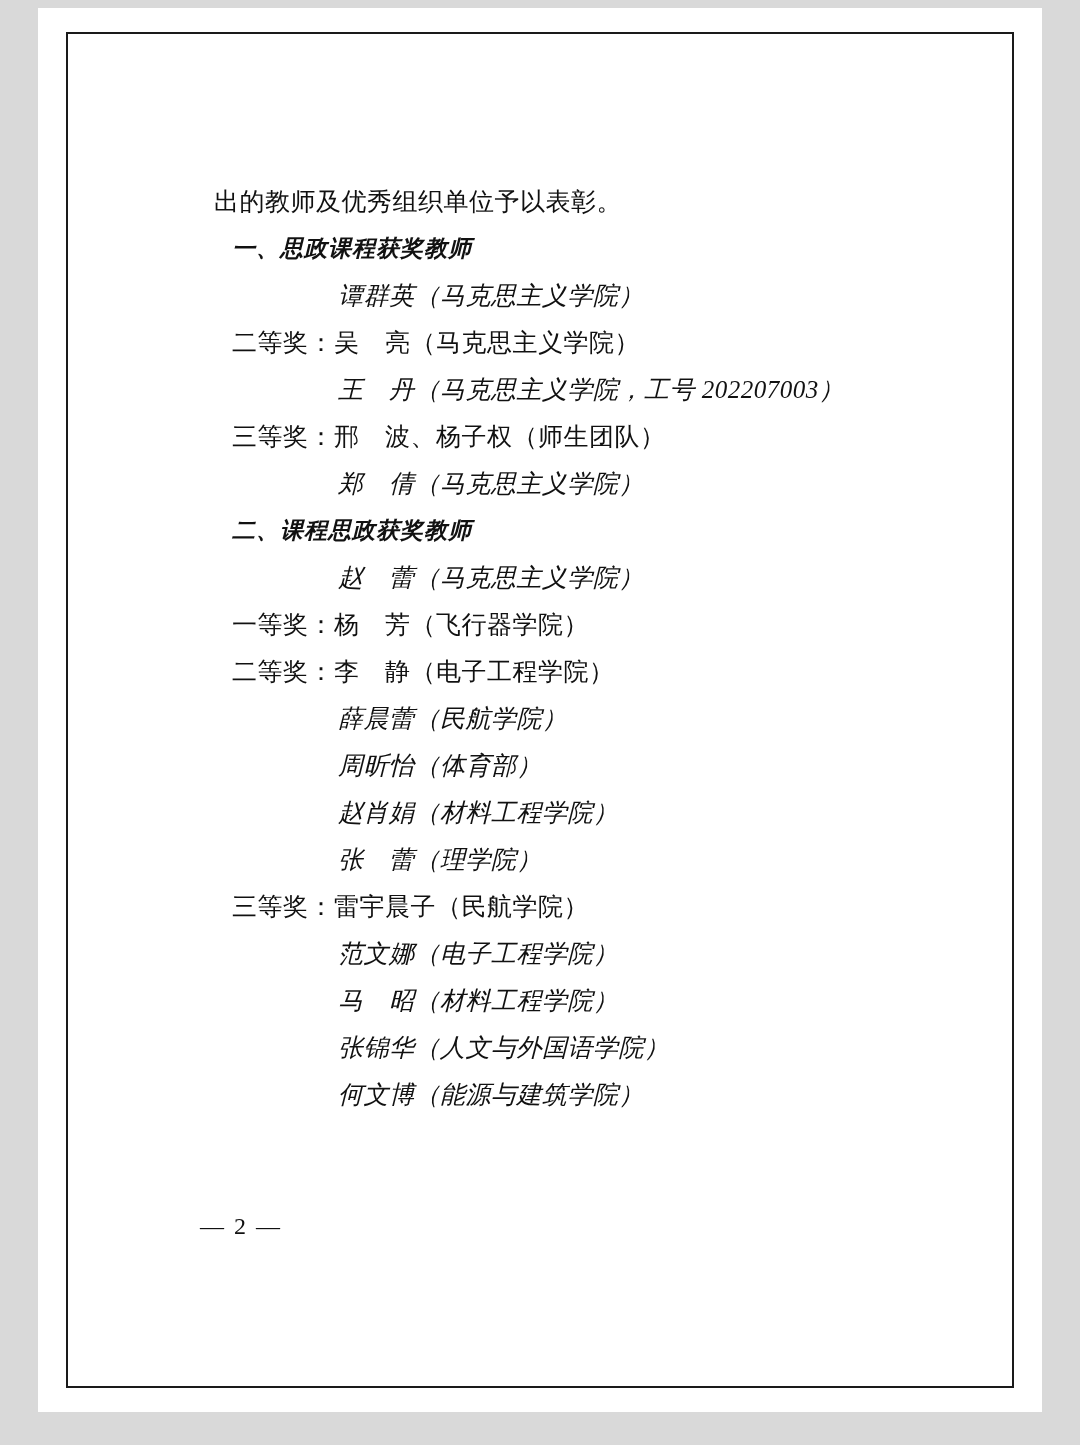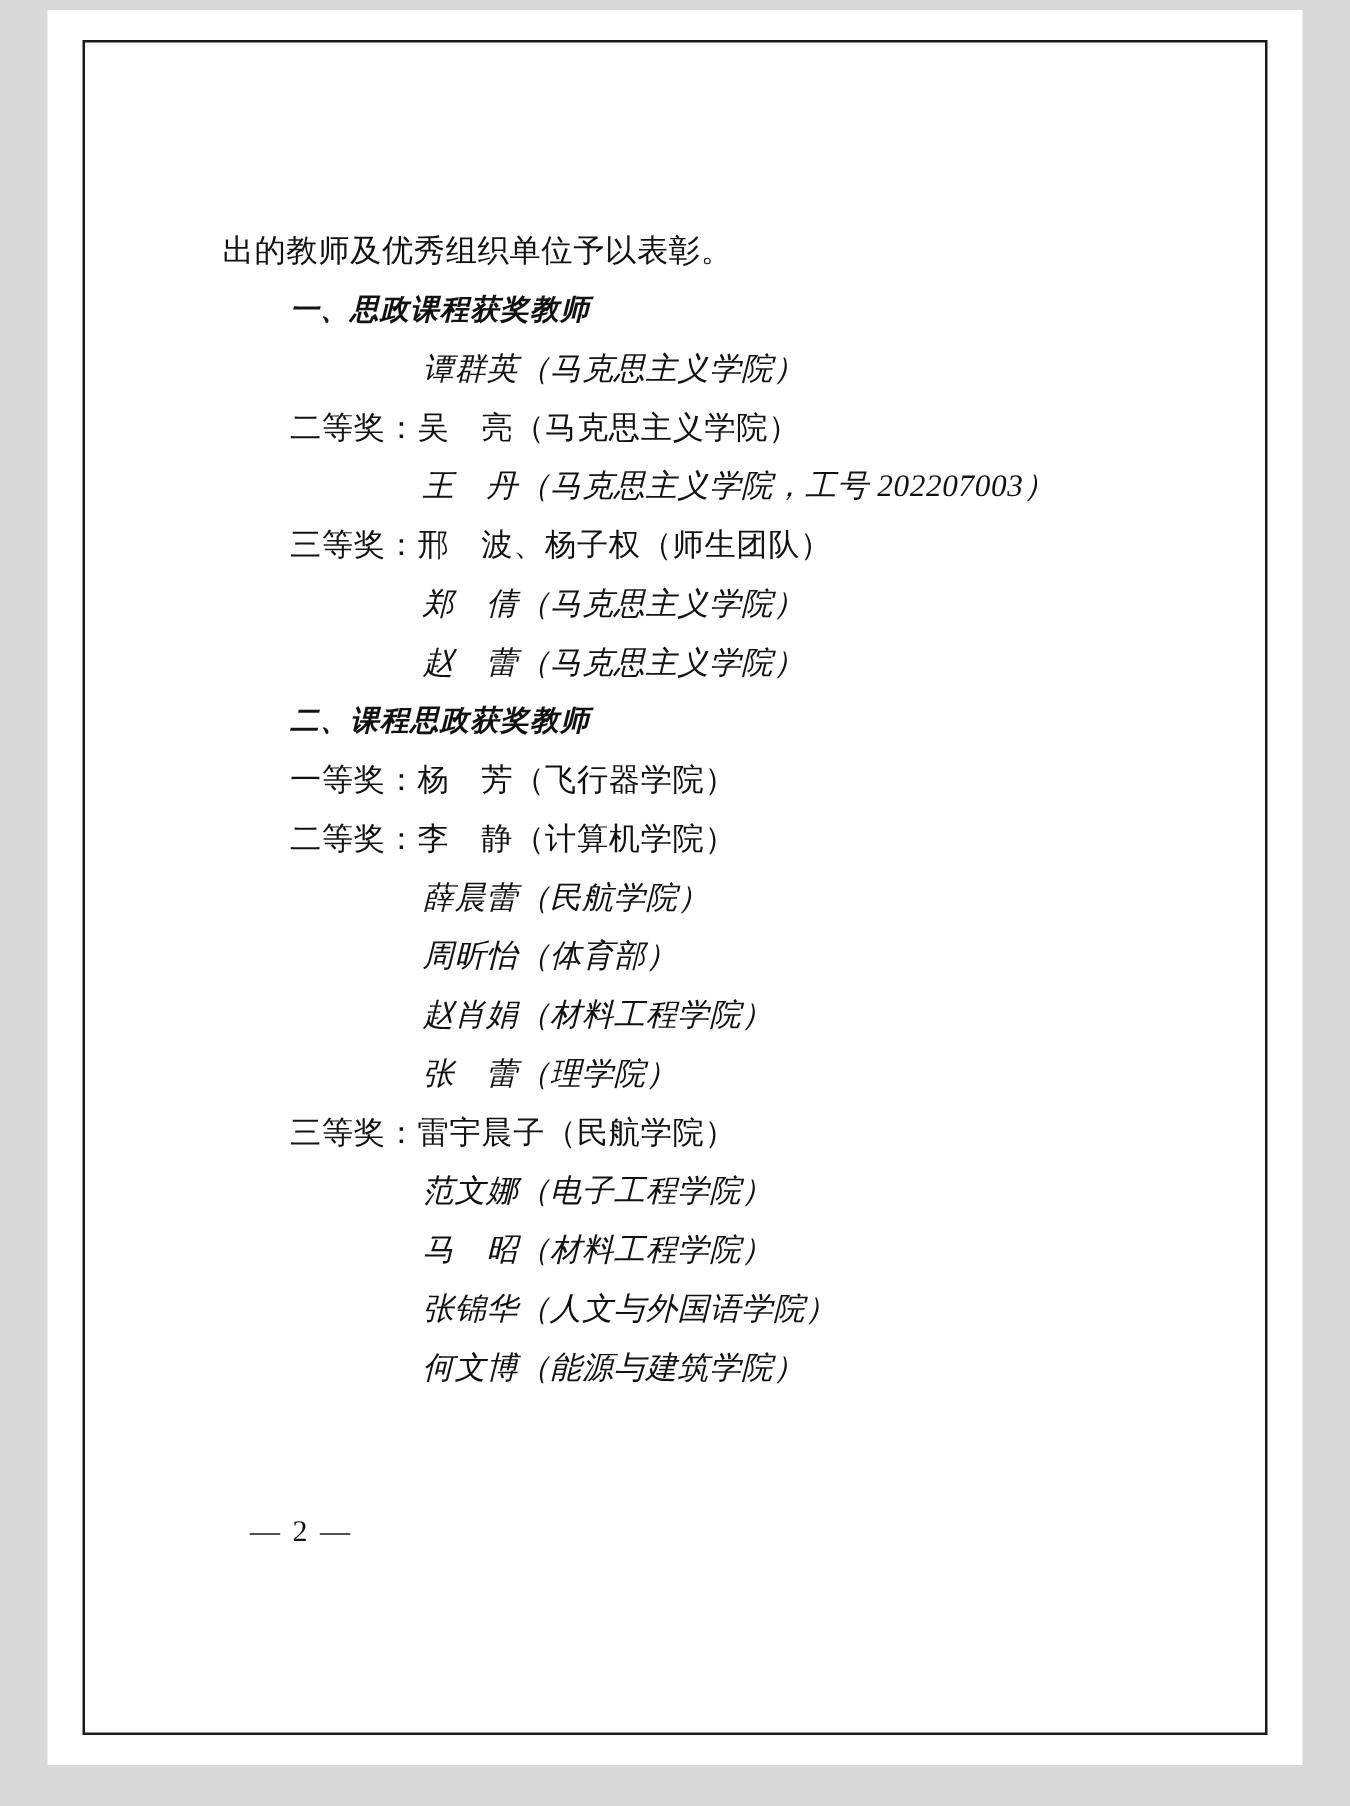--- a/index.html
+++ b/index.html
@@ -46,20 +46,21 @@
   }
   .line {
     font-size: 25px;
     line-height: 47px;
     color: #111111;
     white-space: pre;
     letter-spacing: 0.5px;
   }
   .first-line {
     padding-left: 0px;
+    margin-left: 36px;
   }
   .heading {
     font-family: "DejaVu Sans", sans-serif;
     font-weight: bold;
     font-size: 23px;
     padding-left: 54px;
     letter-spacing: 1px;
     font-style: italic;
   }
   .award-line {
@@ -91,27 +92,27 @@
 
       <div class="line heading">一、思政课程获奖教师</div>
 
       <div class="line cont-line">谭群英（马克思主义学院）</div>
 
       <div class="line award-line"><span>二等奖：</span><span>吴　亮（马克思主义学院）</span></div>
       <div class="line cont-line">王　丹（马克思主义学院，工号 202207003）</div>
 
       <div class="line award-line"><span>三等奖：</span><span>邢　波、杨子权（师生团队）</span></div>
       <div class="line cont-line">郑　倩（马克思主义学院）</div>
+      <div class="line heading">二、课程思政获奖教师</div>
+
       <div class="line cont-line">赵　蕾（马克思主义学院）</div>
-
-      <div class="line heading">二、课程思政获奖教师</div>
 
       <div class="line award-line"><span>一等奖：</span><span>杨　芳（飞行器学院）</span></div>
 
-      <div class="line award-line"><span>二等奖：</span><span>李　静（计算机学院）</span></div>
+      <div class="line award-line"><span>二等奖：</span><span>李　静（电子工程学院）</span></div>
       <div class="line cont-line">薛晨蕾（民航学院）</div>
       <div class="line cont-line">周昕怡（体育部）</div>
       <div class="line cont-line">赵肖娟（材料工程学院）</div>
       <div class="line cont-line">张　蕾（理学院）</div>
 
       <div class="line award-line"><span>三等奖：</span><span>雷宇晨子（民航学院）</span></div>
       <div class="line cont-line">范文娜（电子工程学院）</div>
       <div class="line cont-line">马　昭（材料工程学院）</div>
       <div class="line cont-line">张锦华（人文与外国语学院）</div>
       <div class="line cont-line">何文博（能源与建筑学院）</div>

